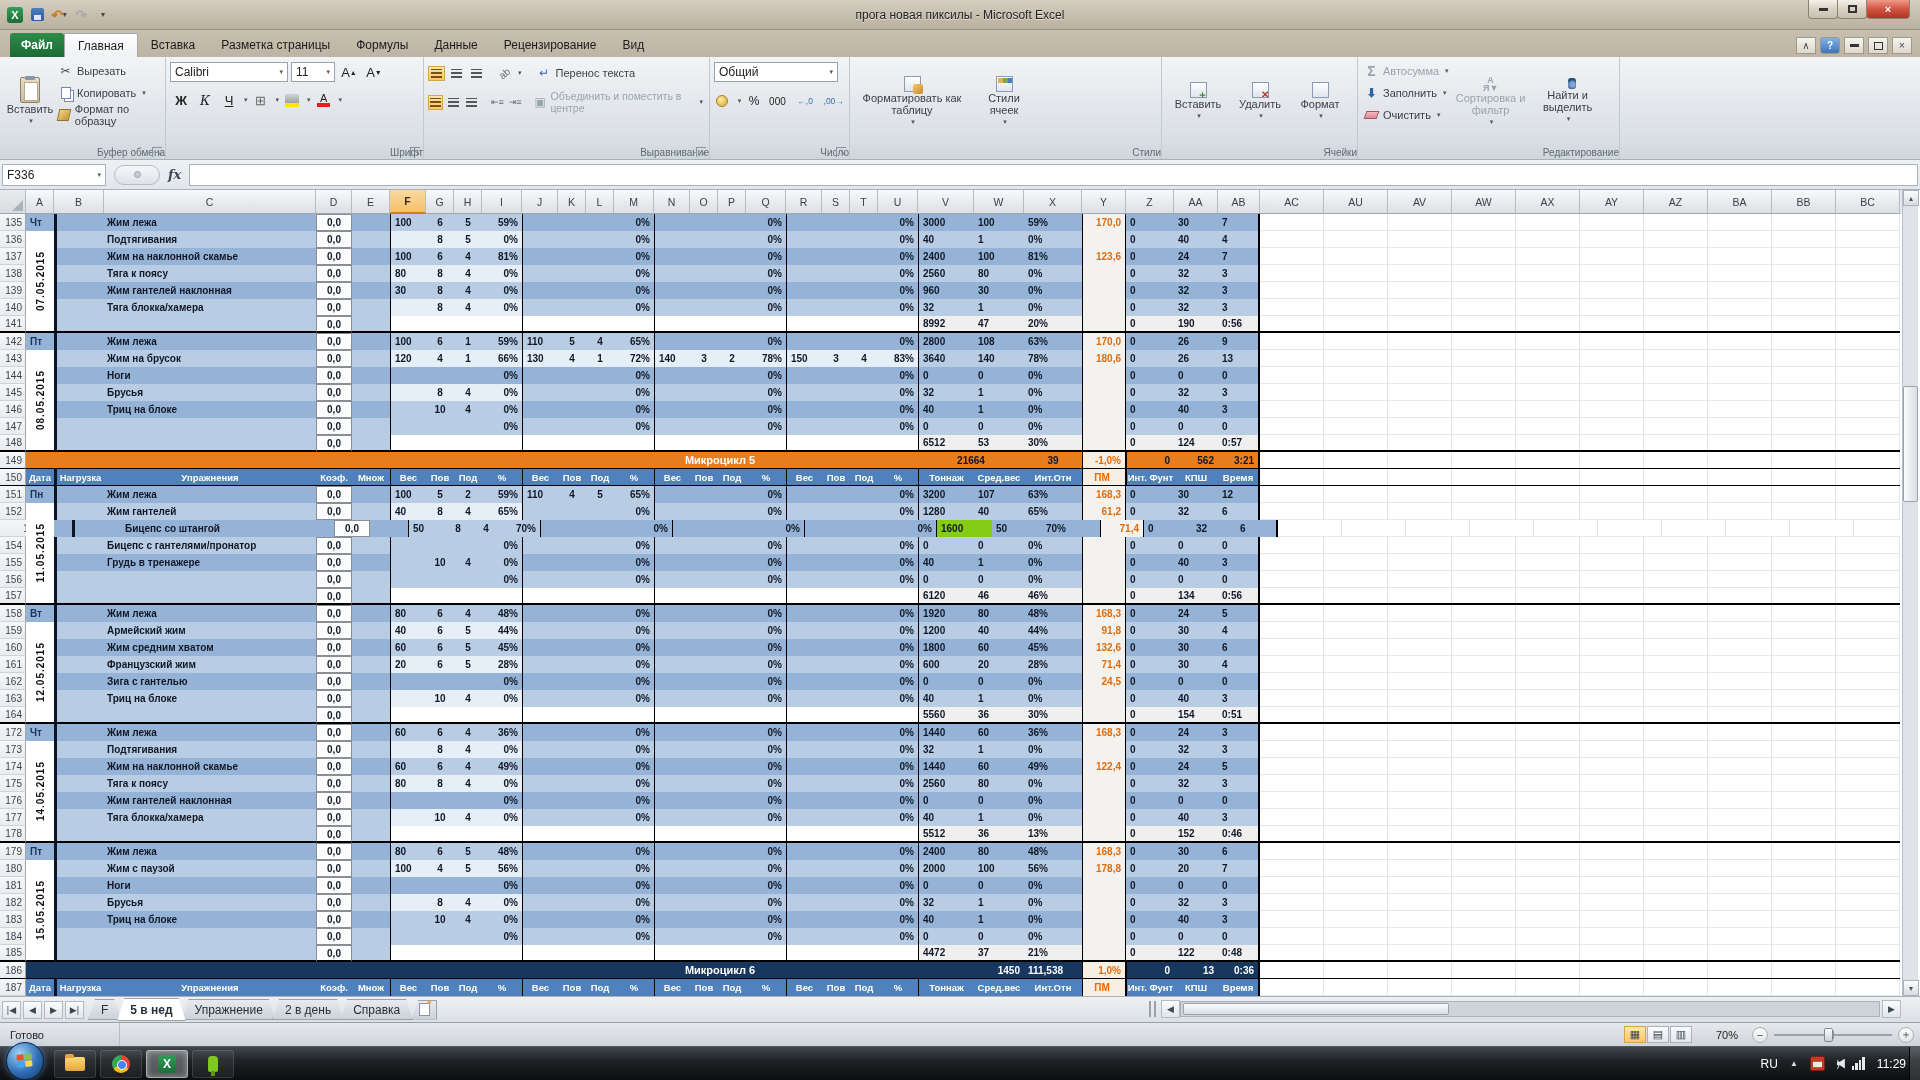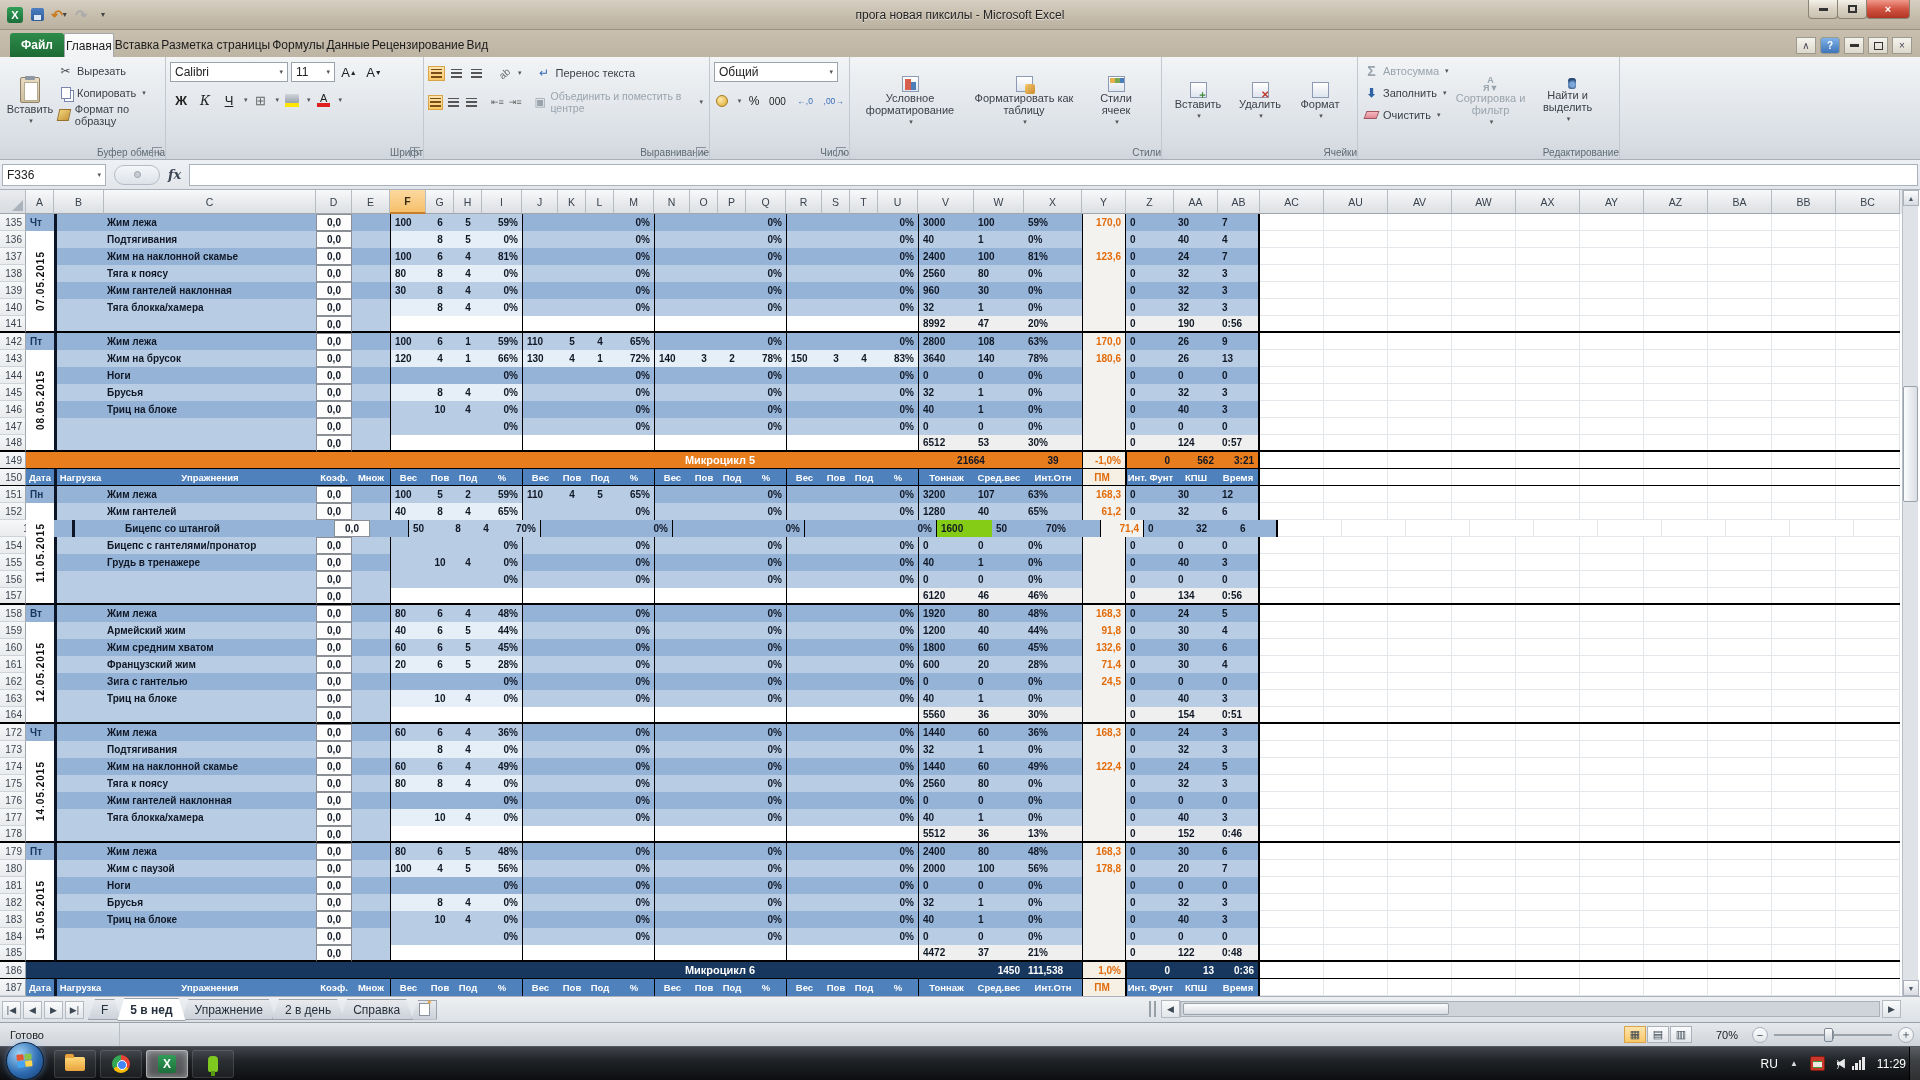--- a/index.html
+++ b/index.html
@@ -16,21 +16,21 @@
   .qdrop{font-size:8px;color:#444}
   #title-text{position:absolute;left:0;right:0;text-align:center;font-size:12px;color:#222;text-shadow:0 1px 0 rgba(255,255,255,.6)}
   .winbtns{position:absolute;right:10px;top:0;display:flex}
   .wbtn{width:30px;height:19px;border:1px solid #8a8273;border-top:none;background:linear-gradient(#f4f1ea,#d9d2c3 50%,#c8bfae);display:flex;align-items:center;justify-content:center;font-size:11px;color:#333;border-radius:0 0 4px 4px;margin-left:-1px}
   .wbtn.close{width:44px;background:linear-gradient(#f09a8b,#d25442 50%,#b03525);color:#fff;font-weight:bold}
   .minbar{width:9px;height:3px;background:#333}
   .maxbox{width:9px;height:8px;border:2px solid #333}
   
   #tabrow{position:absolute;top:30px;left:0;width:1920px;height:27px;background:linear-gradient(#c8bfb0,#beb4a3);display:flex;align-items:flex-end}
   .ftab{width:54px;height:24px;background:linear-gradient(#2e8c4a,#1c6a34);color:#fff;font-size:12px;font-weight:bold;display:flex;align-items:center;justify-content:center;border-radius:3px 3px 0 0;margin-left:10px}
-  .rtab{height:24px;padding:0 1px;display:flex;align-items:center;font-size:12px;color:#1c1c1c}
+  .rtab{height:24px;padding:0 13px;display:flex;align-items:center;font-size:12px;color:#1c1c1c}
   .rtab.active{background:linear-gradient(#fdfdfd,#f0f1f3);border:1px solid #a3a8ae;border-bottom:none;border-radius:2px 2px 0 0;font-weight:normal}
   .tabrow-right{position:absolute;right:8px;bottom:3px;display:flex;gap:4px;align-items:center}
   .mini{width:20px;height:17px;border:1px solid #9a9a8d;background:linear-gradient(#f5f3ee,#ddd8cc);display:flex;align-items:center;justify-content:center;font-size:10px;color:#445}
   .help{background:linear-gradient(#7fb2e8,#3f74b8);color:#fff;font-weight:bold;border-radius:3px}
   
   #ribbon{position:absolute;top:57px;left:0;width:1920px;height:103px;background:linear-gradient(#f2f4f6,#e4e8ec 45%,#d8dde3 85%,#cfd5dc);border-bottom:1px solid #a8afb8;display:flex}
   .rgroup{position:relative;height:100%;border-right:1px solid #c2c8cf;padding:3px 4px 16px 4px}
   .glabel{position:absolute;bottom:1px;left:0;right:0;text-align:right;font-size:10px;color:#5f6b76}
   .glaunch{position:absolute;bottom:2px;right:3px;width:10px;height:10px;border-left:1px solid #8a93a0;border-top:1px solid #8a93a0;font-size:7px;color:#5f6b76;display:flex;align-items:flex-end;justify-content:flex-end}
   .bigbtn{display:flex;flex-direction:column;align-items:center;justify-content:center;font-size:11px;color:#3b3f46;padding:2px 5px;border-radius:3px;text-align:center;line-height:12px;height:100%}
@@ -330,25 +330,20 @@
       <div class="fontbtn" style="width:24px;font-size:10px">000</div>
       <div class="fontbtn" style="width:26px;font-size:8.5px;color:#3a6db5">←,0</div>
       <div class="fontbtn" style="width:26px;font-size:8.5px;color:#3a6db5">,00→</div>
     </div>
     <div class="glabel">Число</div>
     <div class="glaunch">↘</div>
   </div>
 
   <div class="rgroup" style="width:312px">
     <div style="display:flex;height:100%">
-      <div class="bigbtn" style="width:112px">
-          <span class="grid16 cf"></span>
-          <span>Условное форматирование</span>
-          <span class="caret">▾</span>
-        </div>
       <div class="bigbtn" style="width:116px">
           <span class="grid16 ft"></span>
           <span>Форматировать как таблицу</span>
           <span class="caret">▾</span>
         </div>
       <div class="bigbtn" style="width:68px">
           <span class="grid16 cs"></span>
           <span>Стили ячеек</span>
           <span class="caret">▾</span>
         </div>

